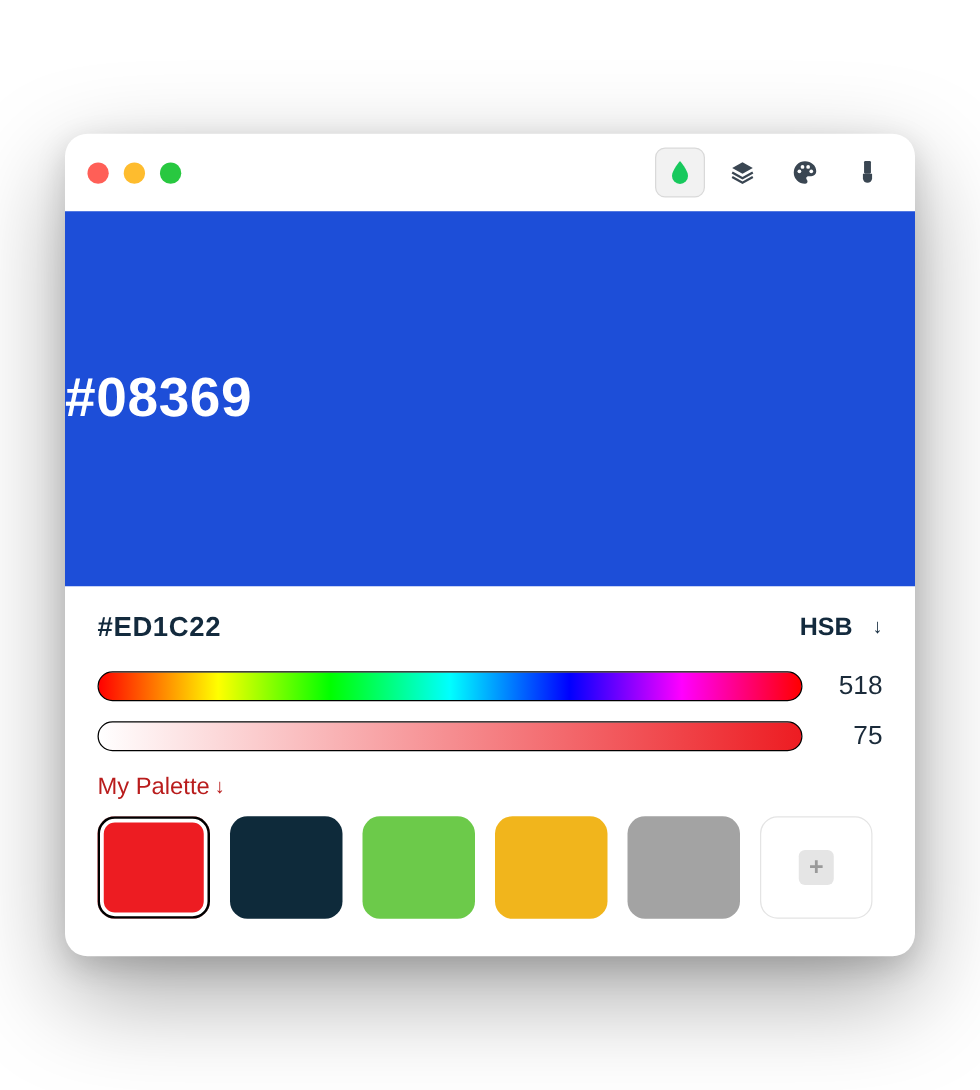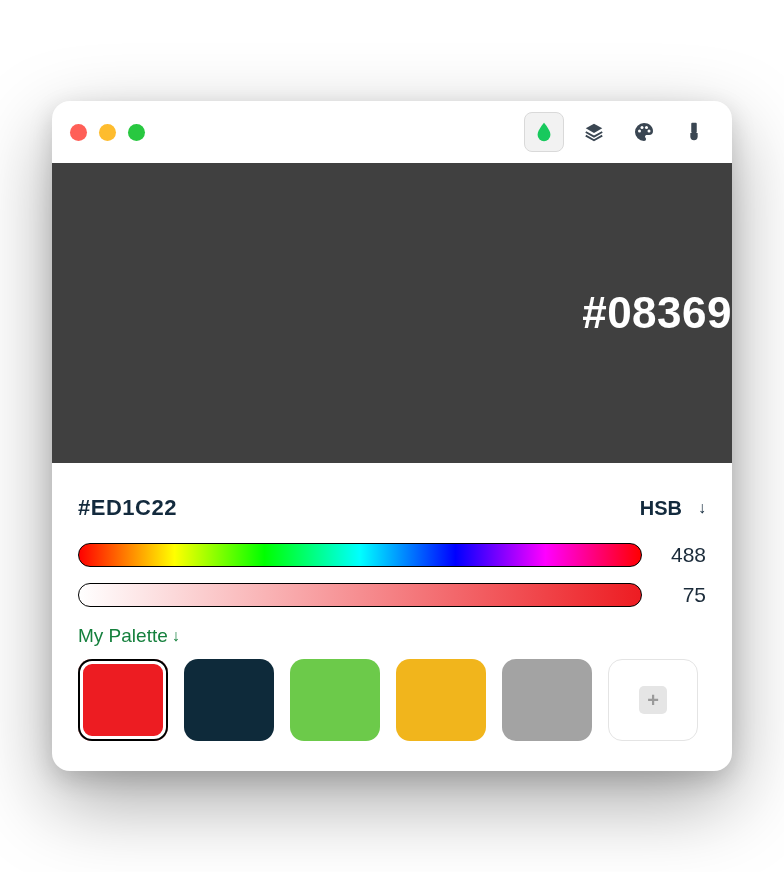--- a/index.html
+++ b/index.html
@@ -36,34 +36,34 @@
   width: 40px; height: 40px;
   display: flex; align-items: center; justify-content: center;
   border-radius: 8px;
   cursor: pointer;
 }
 .tool-btn.active {
   background: #f2f2f2;
   border: 1px solid #d9d9d9;
 }
 .preview {
-  background: #404040;
+  background: #1d4ed8;
   height: 300px;
   display: flex;
   align-items: center;
-  justify-content: flex-end;
+  justify-content: flex-start;
 }
 .preview-label {
   color: #ffffff;
   font-size: 44px;
   font-weight: 700;
   letter-spacing: 0.5px;
 }
 .panel {
-  padding: 32px 26px 30px 26px;
+  padding: 20px 26px 30px 26px;
 }
 .hex-row {
   display: flex; justify-content: space-between; align-items: center;
   margin-bottom: 22px;
 }
 .hex-label {
   font-size: 22px;
   font-weight: 800;
   color: #132a3d;
   letter-spacing: 0.5px;
@@ -99,21 +99,21 @@
 .slider-val {
   width: 44px;
   text-align: right;
   font-size: 21px;
   color: #1b2b3a;
   font-weight: 400;
 }
 .palette-header {
   margin-top: 18px;
   font-size: 19px;
-  color: #15803d;
+  color: #b91c1c;
   display: flex; align-items: center; gap: 4px;
   cursor: pointer;
   margin-bottom: 12px;
 }
 .swatches {
   display: flex;
   gap: 16px;
 }
 .swatch {
   width: 90px;
@@ -197,21 +197,21 @@
     <div class="hex-row">
       <div class="hex-label">#ED1C22</div>
       <div class="mode-label">
         <span>HSB</span>
         <span class="arrow-down">↓</span>
       </div>
     </div>
 
     <div class="slider-row">
       <div class="slider hue"></div>
-      <div class="slider-val">488</div>
+      <div class="slider-val">518</div>
     </div>
     <div class="slider-row">
       <div class="slider sat"></div>
       <div class="slider-val">75</div>
     </div>
 
     <div class="palette-header">
       <span>My Palette</span>
       <span class="arrow-down">↓</span>
     </div>

